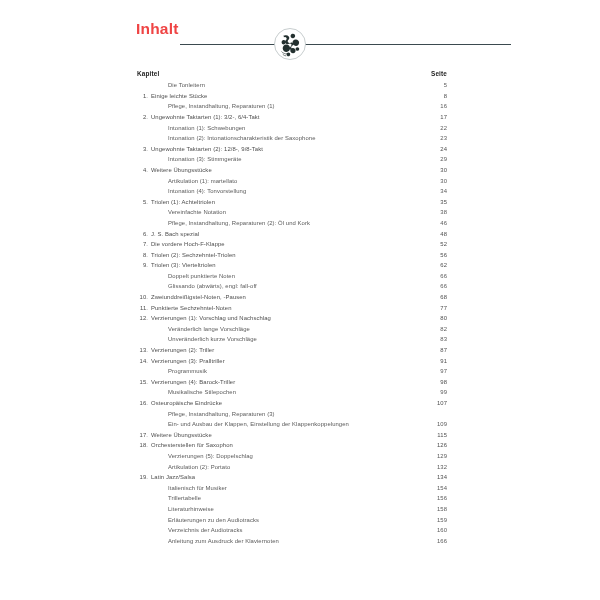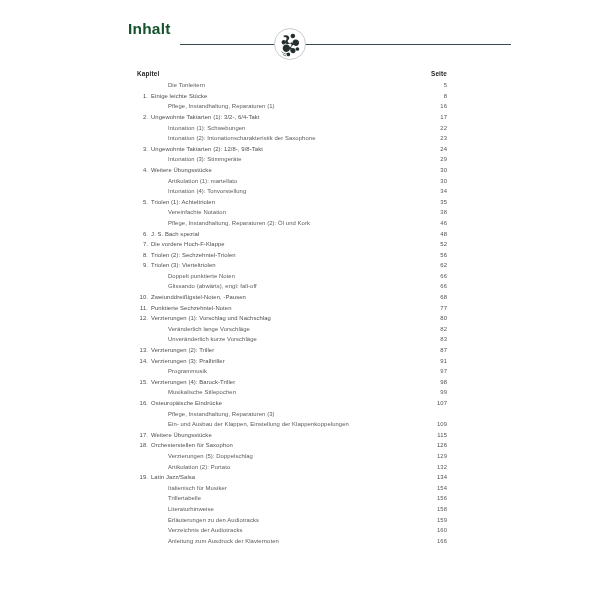--- a/index.html
+++ b/index.html
@@ -25,25 +25,25 @@
   
   .header {
     position: absolute;
     left: 108px;
     top: 14px;
     width: 400px;
     height: 46px;
   }
   .header-title {
     position: absolute;
-    left: 20px;
+    left: 28px;
     top: 6px;
     font-size: 15.5px;
     font-weight: bold;
-    color: #14532d;
+    color: #ef4444;
     letter-spacing: 0.2px;
     font-family: "Liberation Sans", sans-serif;
   }
   .header-rule-left {
     position: absolute;
     left: 72px;
     top: 30px;
     width: 180px;
     height: 1px;
     background: #3b4a4f;

